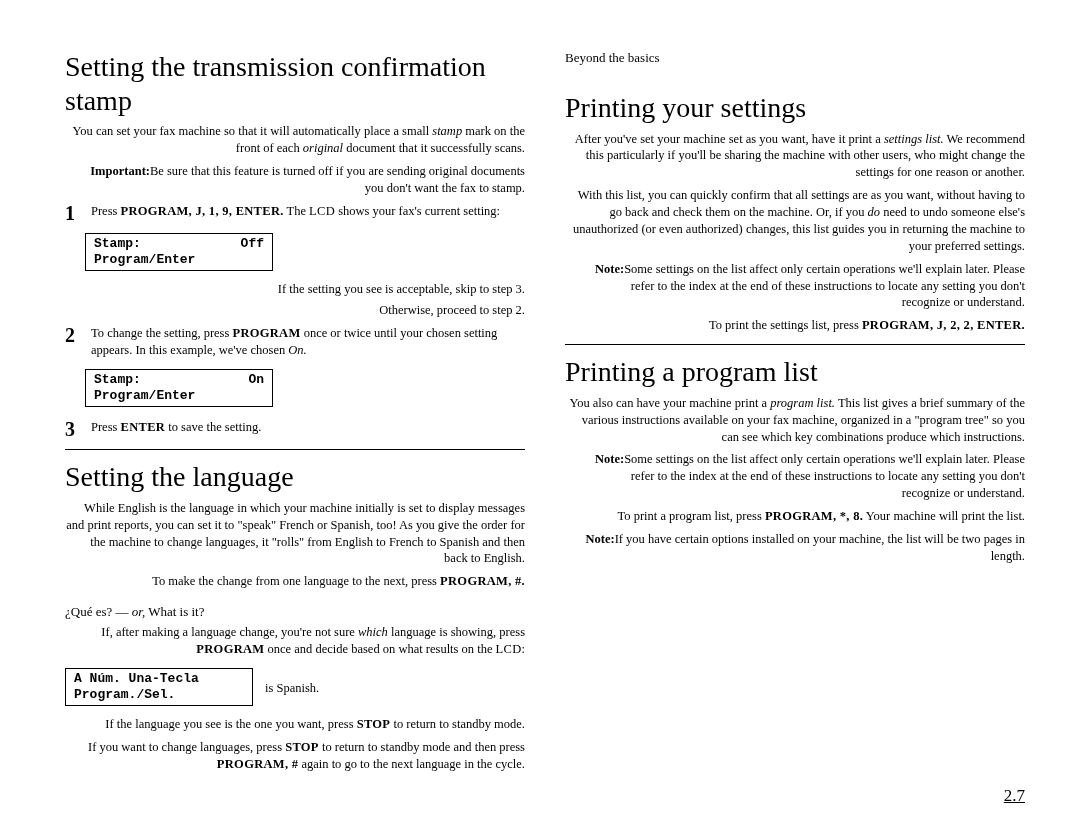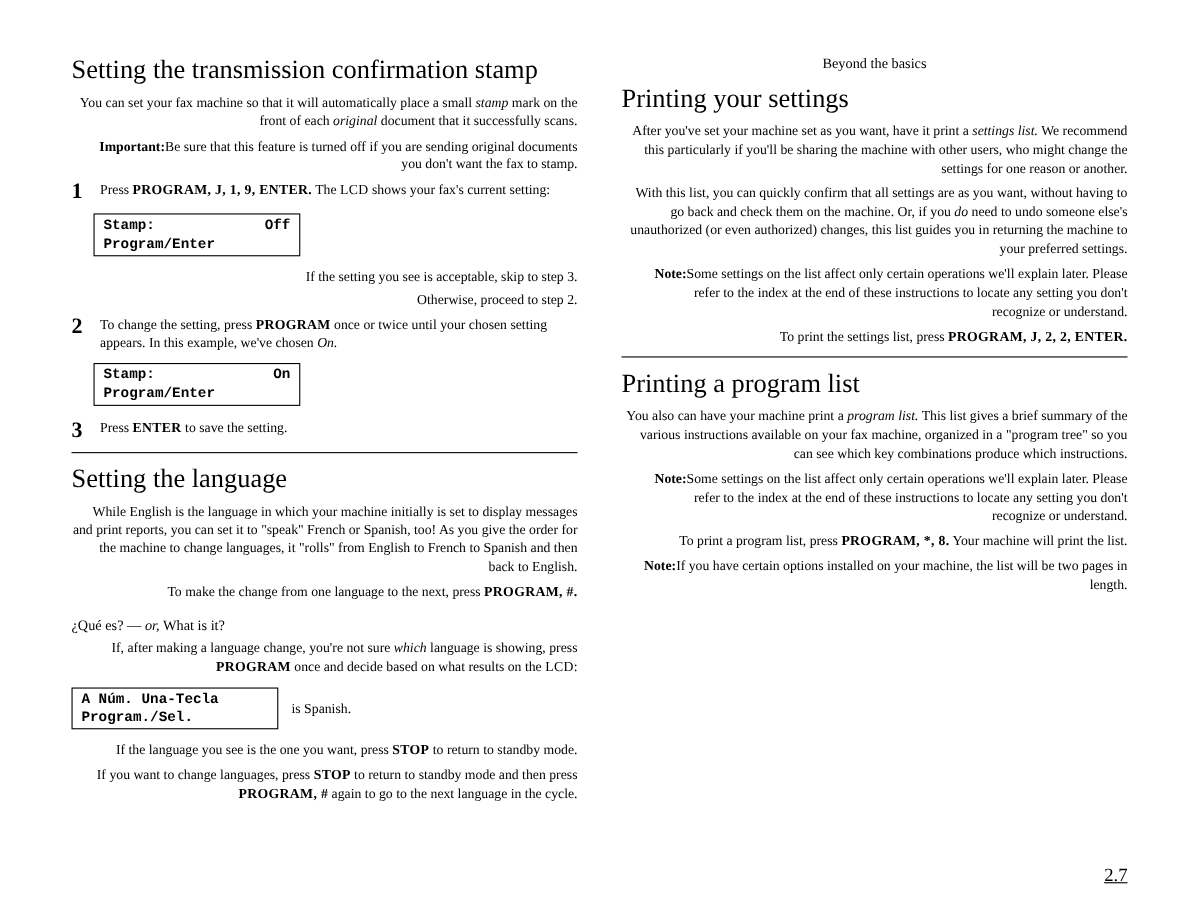--- a/index.html
+++ b/index.html
@@ -15,28 +15,28 @@
   .page {
     padding: 50px 55px 30px 65px;
     display: flex;
     gap: 40px;
   }
   .col {
     flex: 1;
     min-width: 0;
   }
   .running-head {
-    text-align: center;
+    text-align: left;
     font-size: 13px;
-    margin-bottom: 10px;
+    margin-bottom: 25px;
   }
   h1 {
     font-family: Georgia, serif;
     font-weight: normal;
-    font-size: 24px;
+    font-size: 28px;
     margin: 0 0 6px 0;
     line-height: 1.2;
   }
   h2 {
     font-family: Georgia, serif;
     font-weight: normal;
     font-size: 13px;
     margin: 14px 0 4px 0;
   }
   p {

